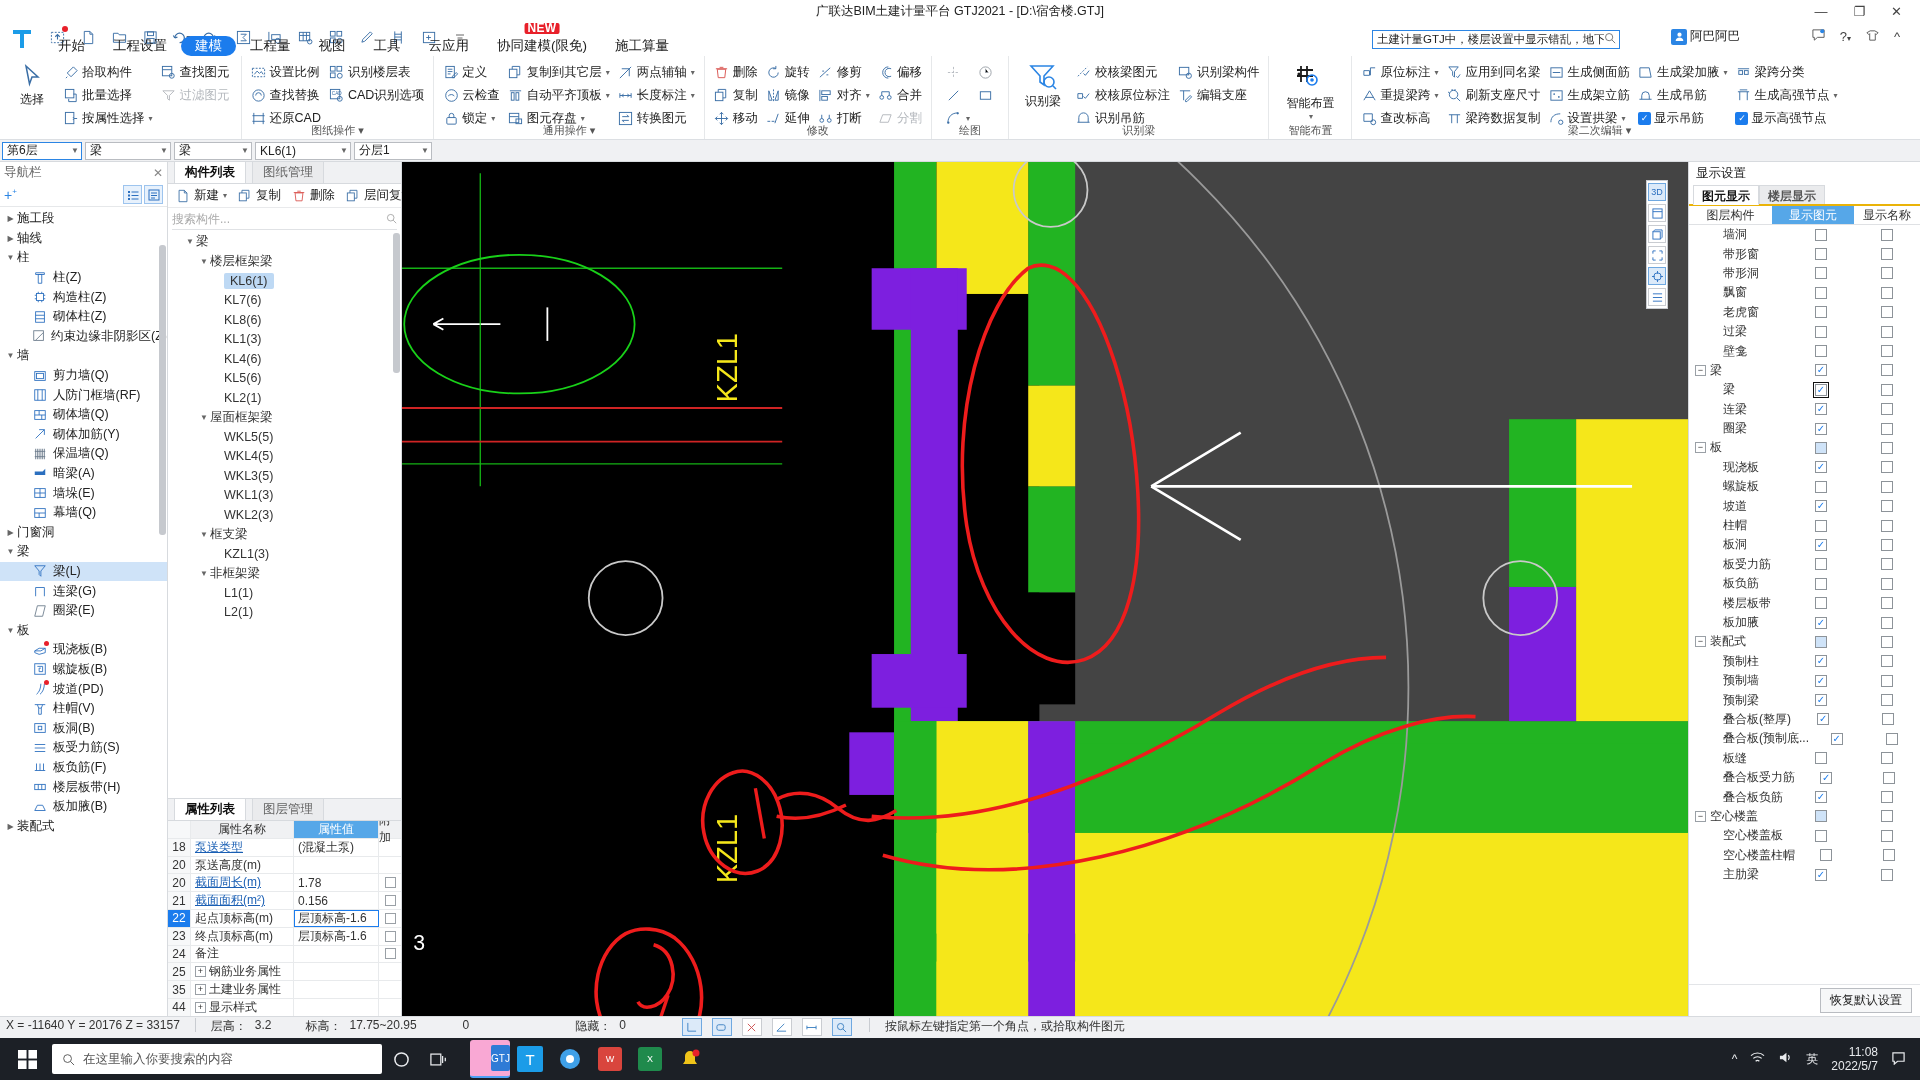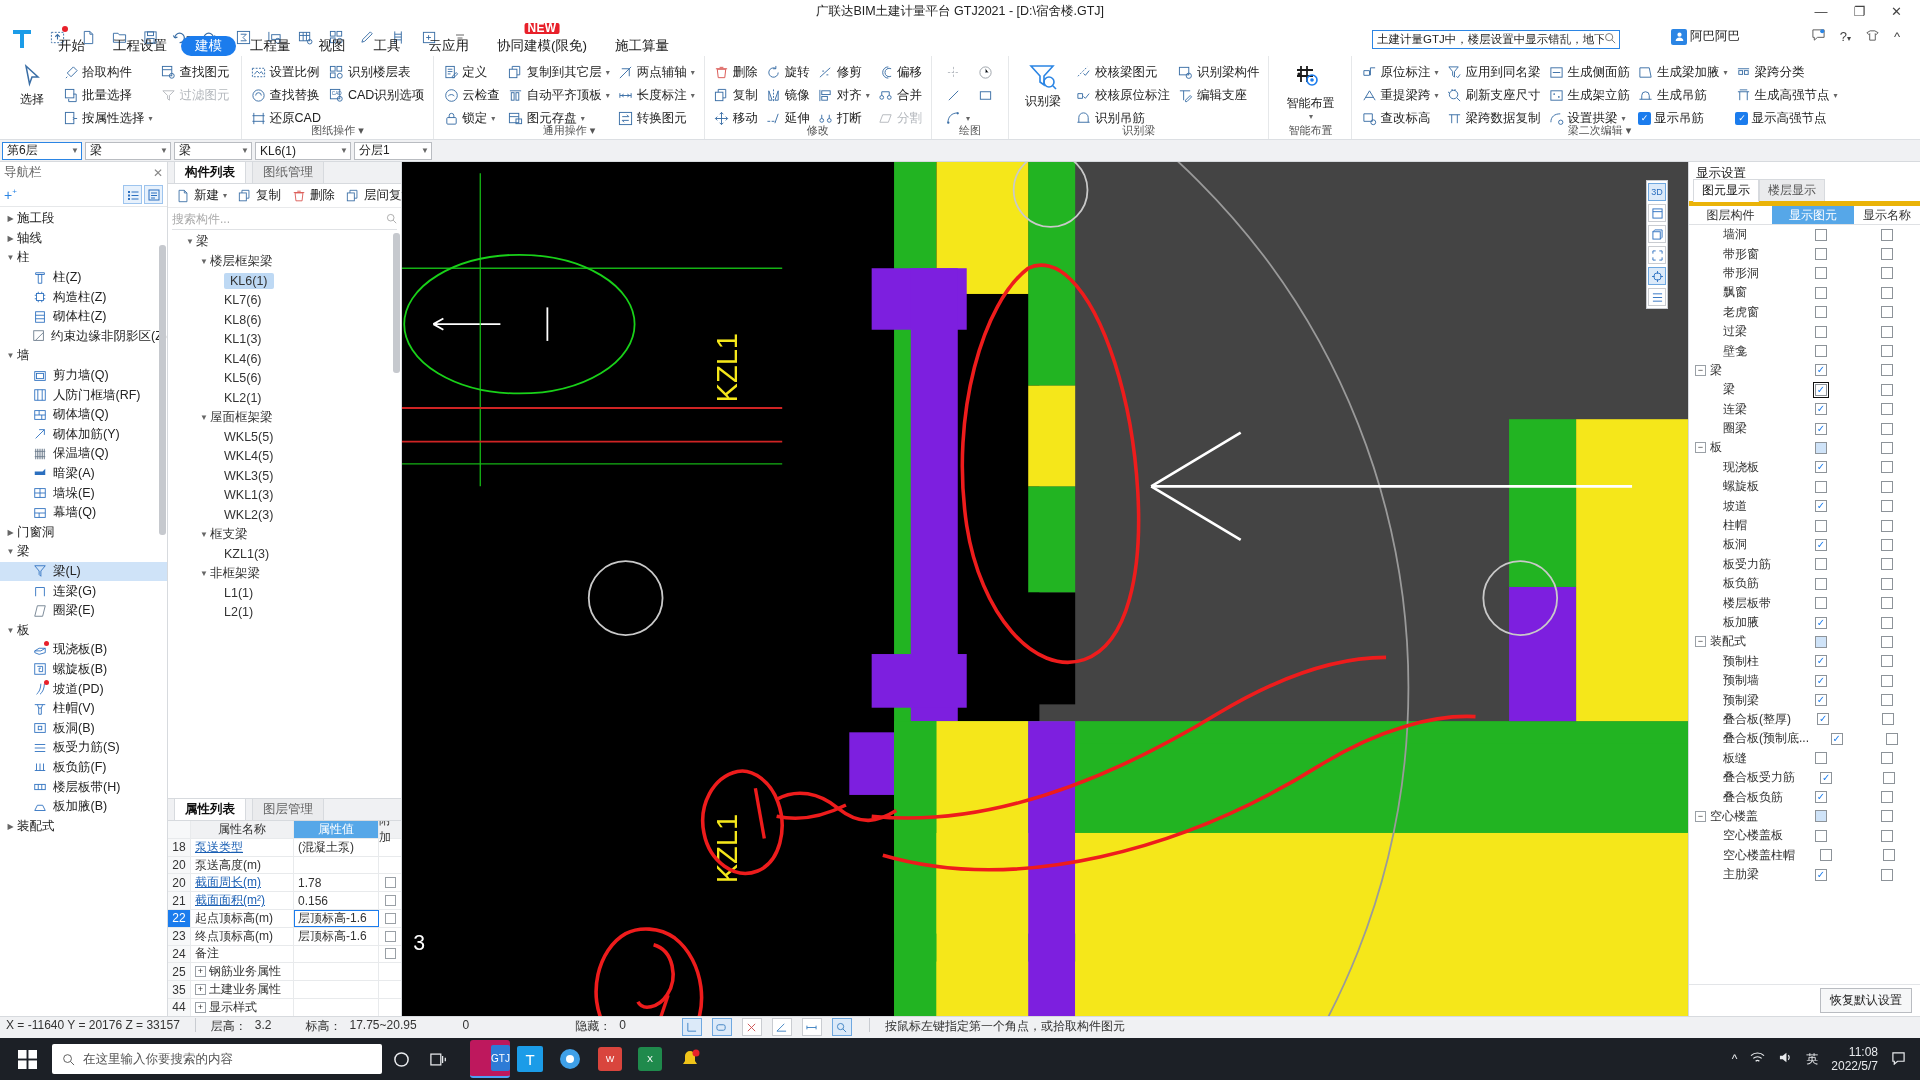--- a/index.html
+++ b/index.html
@@ -116,21 +116,21 @@
   
   .canvaswrap { flex:1; position:relative; overflow:hidden; background:#000; min-width:0;}
   .canvas { position:absolute; inset:0; }
   .vtools { position:absolute; right:20px; top:18px; width:22px; background:#fff; border:1px solid #c9ccd1; display:flex; flex-direction:column; align-items:center; padding:2px 0; gap:3px;}
   .vtool { width:18px;height:18px;border:1px solid #c9ccd1;background:#fff;display:flex;align-items:center;justify-content:center;font-size:9px;color:#2b6fbf;cursor:pointer;}
   .vtool.on { background:#dceaf9; border-color:#6fa8e0;}
 
   
   .rightpanel { width:232px; background:#fff; border-left:1px solid #d7dade; display:flex; flex-direction:column;}
   .rp-title { height:23px; display:flex; align-items:center; padding-left:7px; font-size:12.5px; color:#222; background:#fff;}
-  .rp-tabs { height:21px; display:flex; align-items:flex-end; padding-left:4px; border-bottom:5px solid #eab308;}
+  .rp-tabs { height:21px; display:flex; padding-left:4px; border-bottom:2px solid #eab308;font-weight:bold;}
   .rp-tab { padding:2px 8px; font-size:12px; border:1px solid #d7dade; border-bottom:none; background:#eaebed; color:#555; cursor:pointer;}
   .rp-tab.active { background:#fff; color:#111; border-bottom:1px solid #fff; margin-bottom:-1px;}
   .rp-head { display:flex; height:19px; align-items:stretch; font-size:12px; border-bottom:1px solid #dfe1e4;}
   .rh-name { flex:1; display:flex; align-items:center; justify-content:center; background:#fff; color:#333;}
   .rh-1 { width:82px; display:flex; align-items:center; justify-content:center; background:#56a7e8; color:#fff;}
   .rh-2 { width:66px; display:flex; align-items:center; justify-content:center; background:#fff; color:#333;}
   .rp-list { flex:1; overflow:hidden; }
   .rrow { display:flex; height:19.4px; align-items:center; font-size:12px; color:#333;}
   .rrow .rname { flex:1; display:flex; align-items:center; white-space:nowrap;}
   .rrow .rname .ex { width:11px;height:11px;border:1px solid #9aa0a6;display:inline-flex;align-items:center;justify-content:center;font-size:9px;line-height:9px;margin-right:4px;background:#fff;flex:0 0 11px;}
@@ -148,21 +148,21 @@
   .sb-sep { width:1px;height:14px;background:#c9ccd1;margin:0 7px;}
   .sb-btn { width:20px;height:18px;border:1px solid #c9ccd1;background:#fff;display:inline-flex;align-items:center;justify-content:center;margin-right:2px;cursor:pointer;font-size:10px;color:#3a7fc1;}
   .sb-btn.on { background:#dceaf9; border-color:#6fa8e0;}
 
   
   .taskbar { flex:0 0 42px; height:42px; background:#1c2026; display:flex; align-items:center; padding:0 4px; color:#e8eaed;}
   .tb-start { width:46px;height:42px;display:flex;align-items:center;justify-content:center;cursor:pointer;}
   .tb-search { width:330px;height:30px;background:#fff;border-radius:2px;display:flex;align-items:center;gap:8px;padding:0 10px;color:#555;font-size:12.5px;margin-left:2px;}
   .tb-ico { width:38px;height:42px;display:flex;align-items:center;justify-content:center;cursor:pointer;position:relative;}
   .tb-app { width:40px;height:38px;display:flex;align-items:center;justify-content:center;cursor:pointer;position:relative;border-radius:3px;}
-  .tb-app.active { background:#be185d; border-bottom:2px solid #4ea1f5;padding-left:21px;}
+  .tb-app.active { background:#f9a8d4; border-bottom:2px solid #4ea1f5;padding-left:21px;}
   .tray { margin-left:auto; display:flex; align-items:center; gap:13px; padding-right:10px; font-size:12px;}
   .clock { display:flex; flex-direction:column; align-items:flex-end; line-height:14px; font-size:12px;}
 </style>
 </head>
 <body>
 
 <div class="app">
 
   <div class="titlebar">
     <div class="title-text">广联达BIM土建计量平台 GTJ2021 - [D:\宿舍楼.GTJ]</div>

